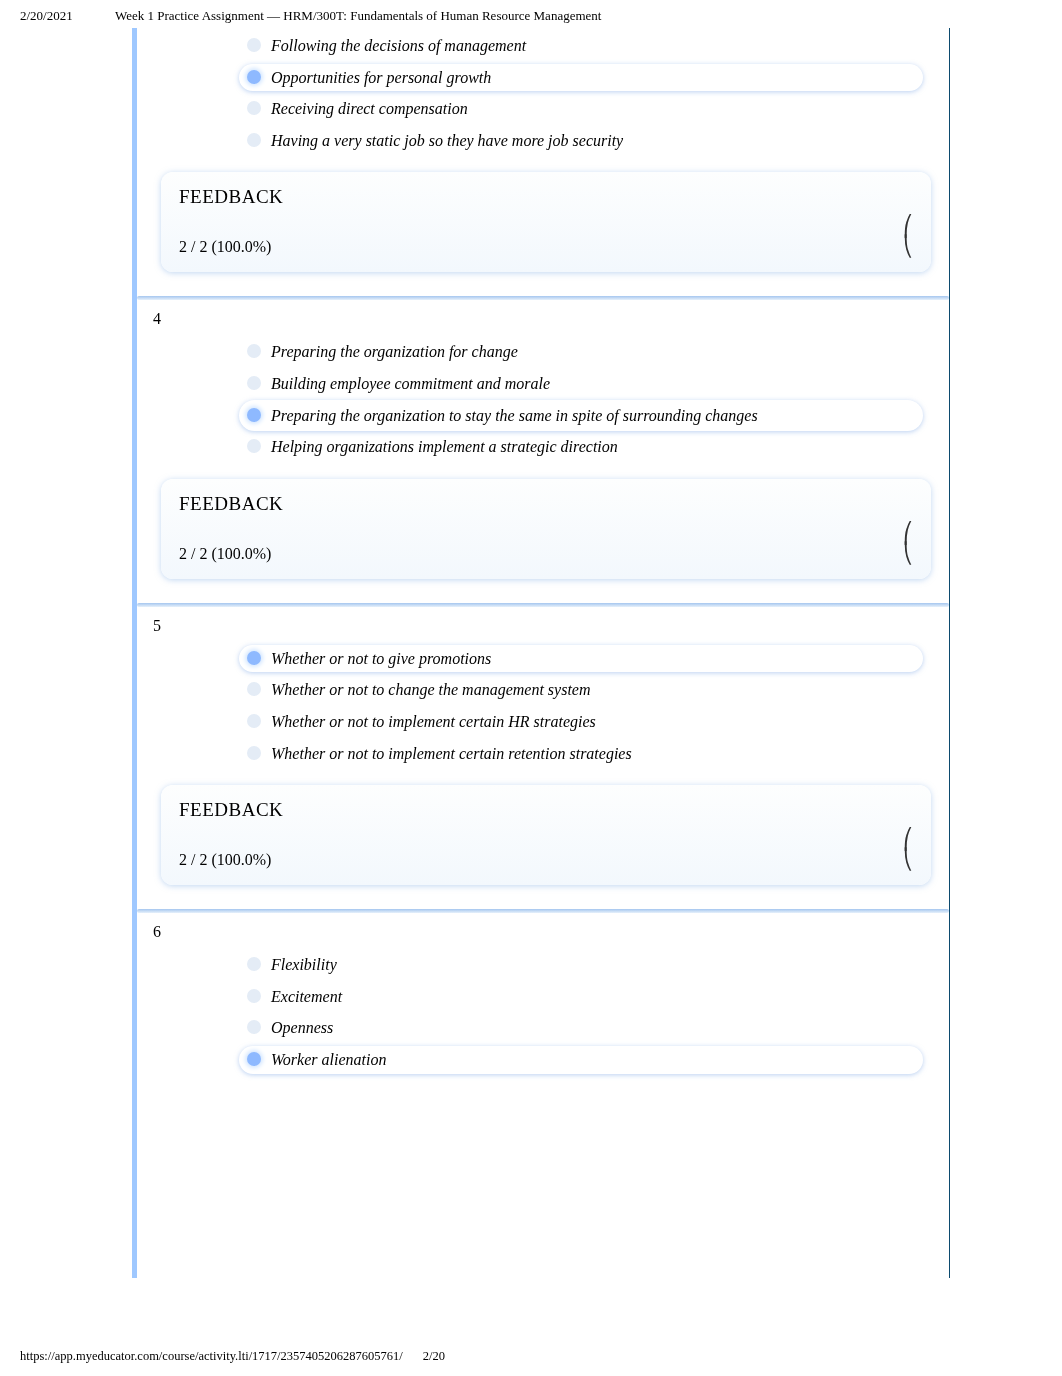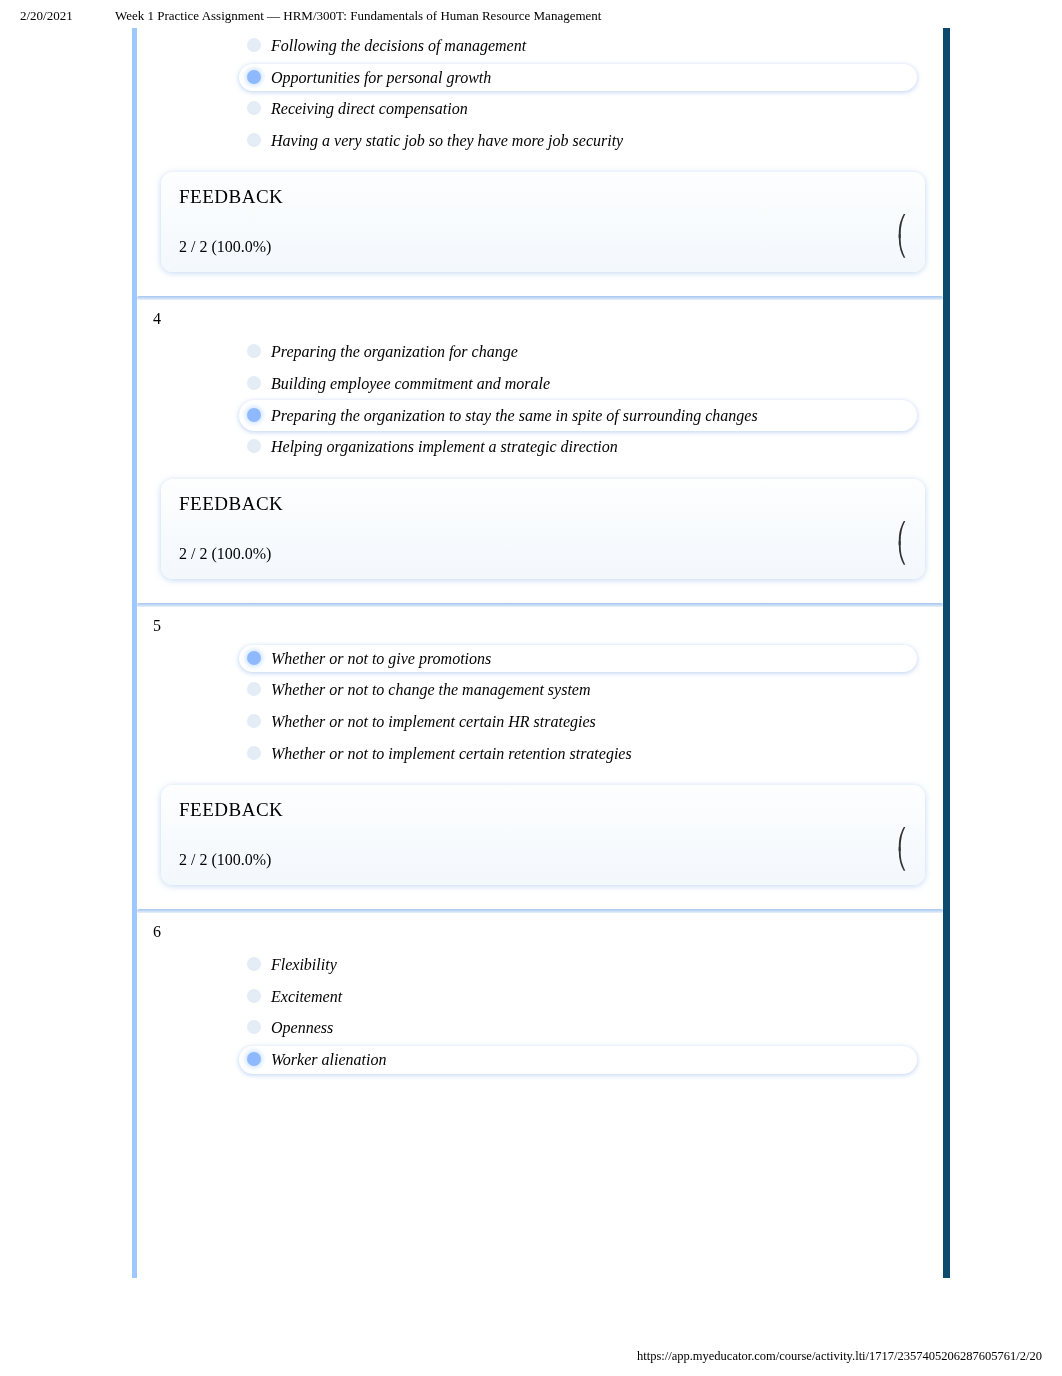--- a/index.html
+++ b/index.html
@@ -16,21 +16,21 @@
     padding: 8px 20px 4px 20px;
     font-size: 13px;
     color: #000;
   }
   .page-date { width: 95px; }
   .page-title { flex: 1; }
   .content-outer {
     margin-left: 132px;
     margin-right: 112px;
     border-left: 5px solid #9fc8ff;
-    border-right: 7px solid #0c4a6e;
+    border-right: 1px solid #0c4a6e;
     min-height: 1250px;
     padding-bottom: 20px;
   }
   .options-block {
     margin-left: 110px;
     padding-right: 20px;
     padding-top: 2px;
   }
   .option-row {
     display: flex;
@@ -114,23 +114,24 @@
   .qnum {
     font-size: 16px;
     margin: 10px 0 6px 16px;
   }
   .page-footer {
     position: absolute;
     bottom: 12px;
     left: 20px;
     right: 20px;
     display: flex;
-    justify-content: flex-end;
+    justify-content: flex-start;
     font-size: 12.5px;
     color: #000;
+    gap: 20px;
   }
   .page-wrap {
     position: relative;
     width: 1062px;
     height: 1376px;
   }
 </style>
 </head>
 <body>
 

